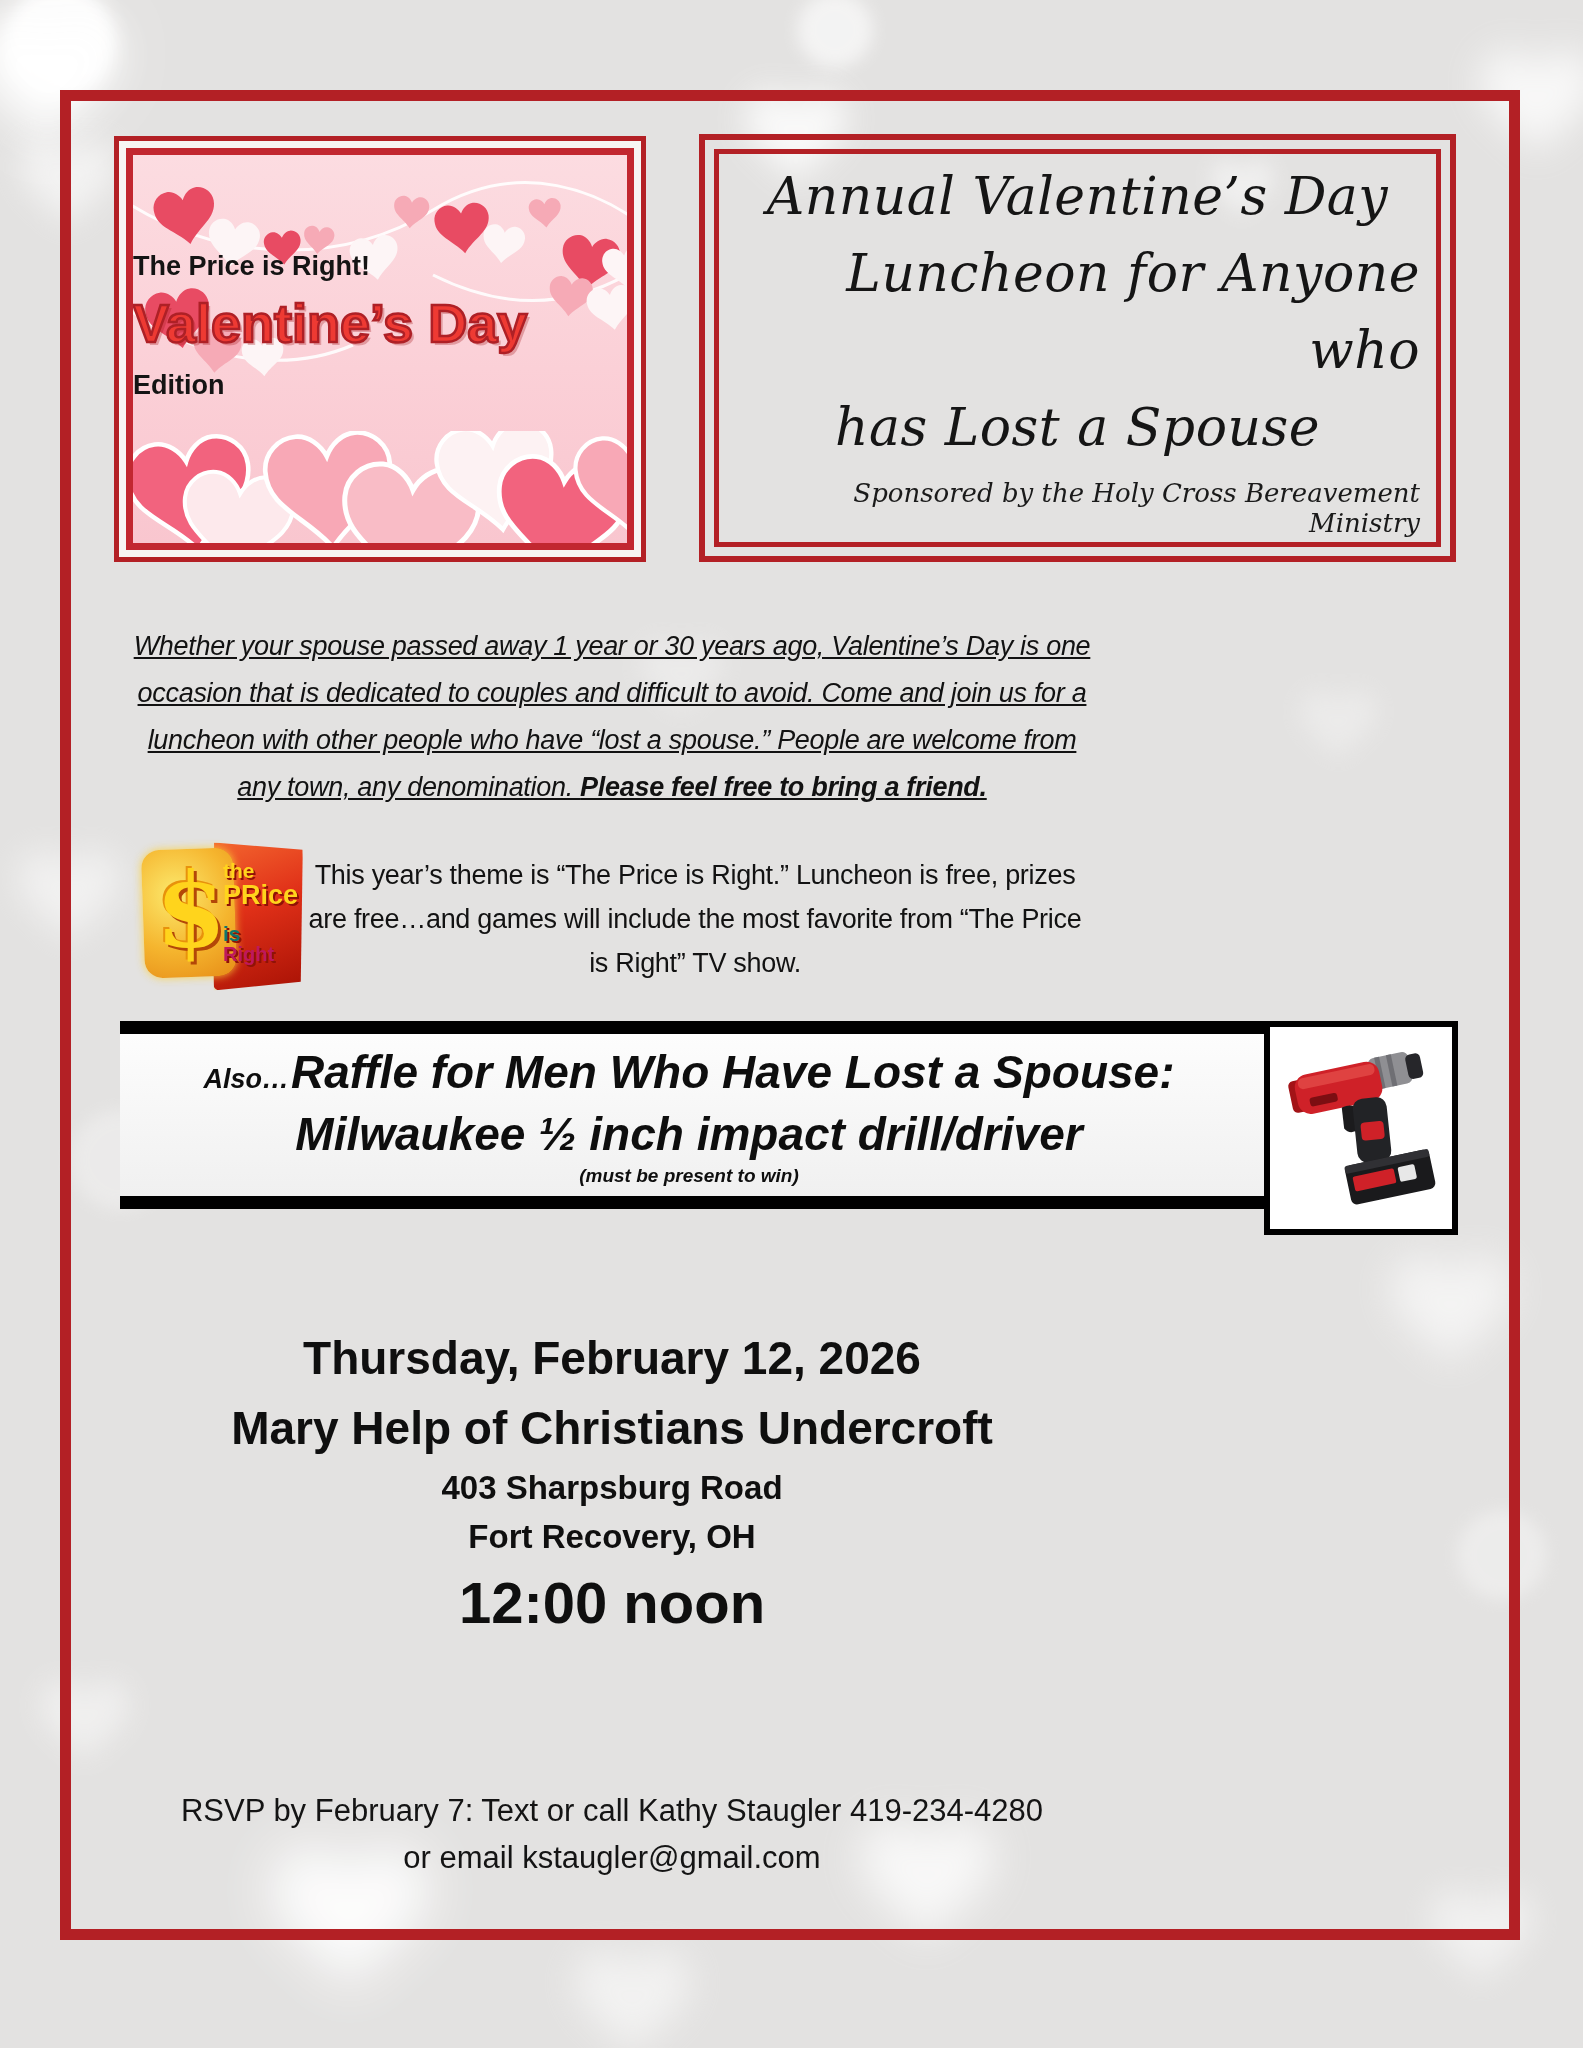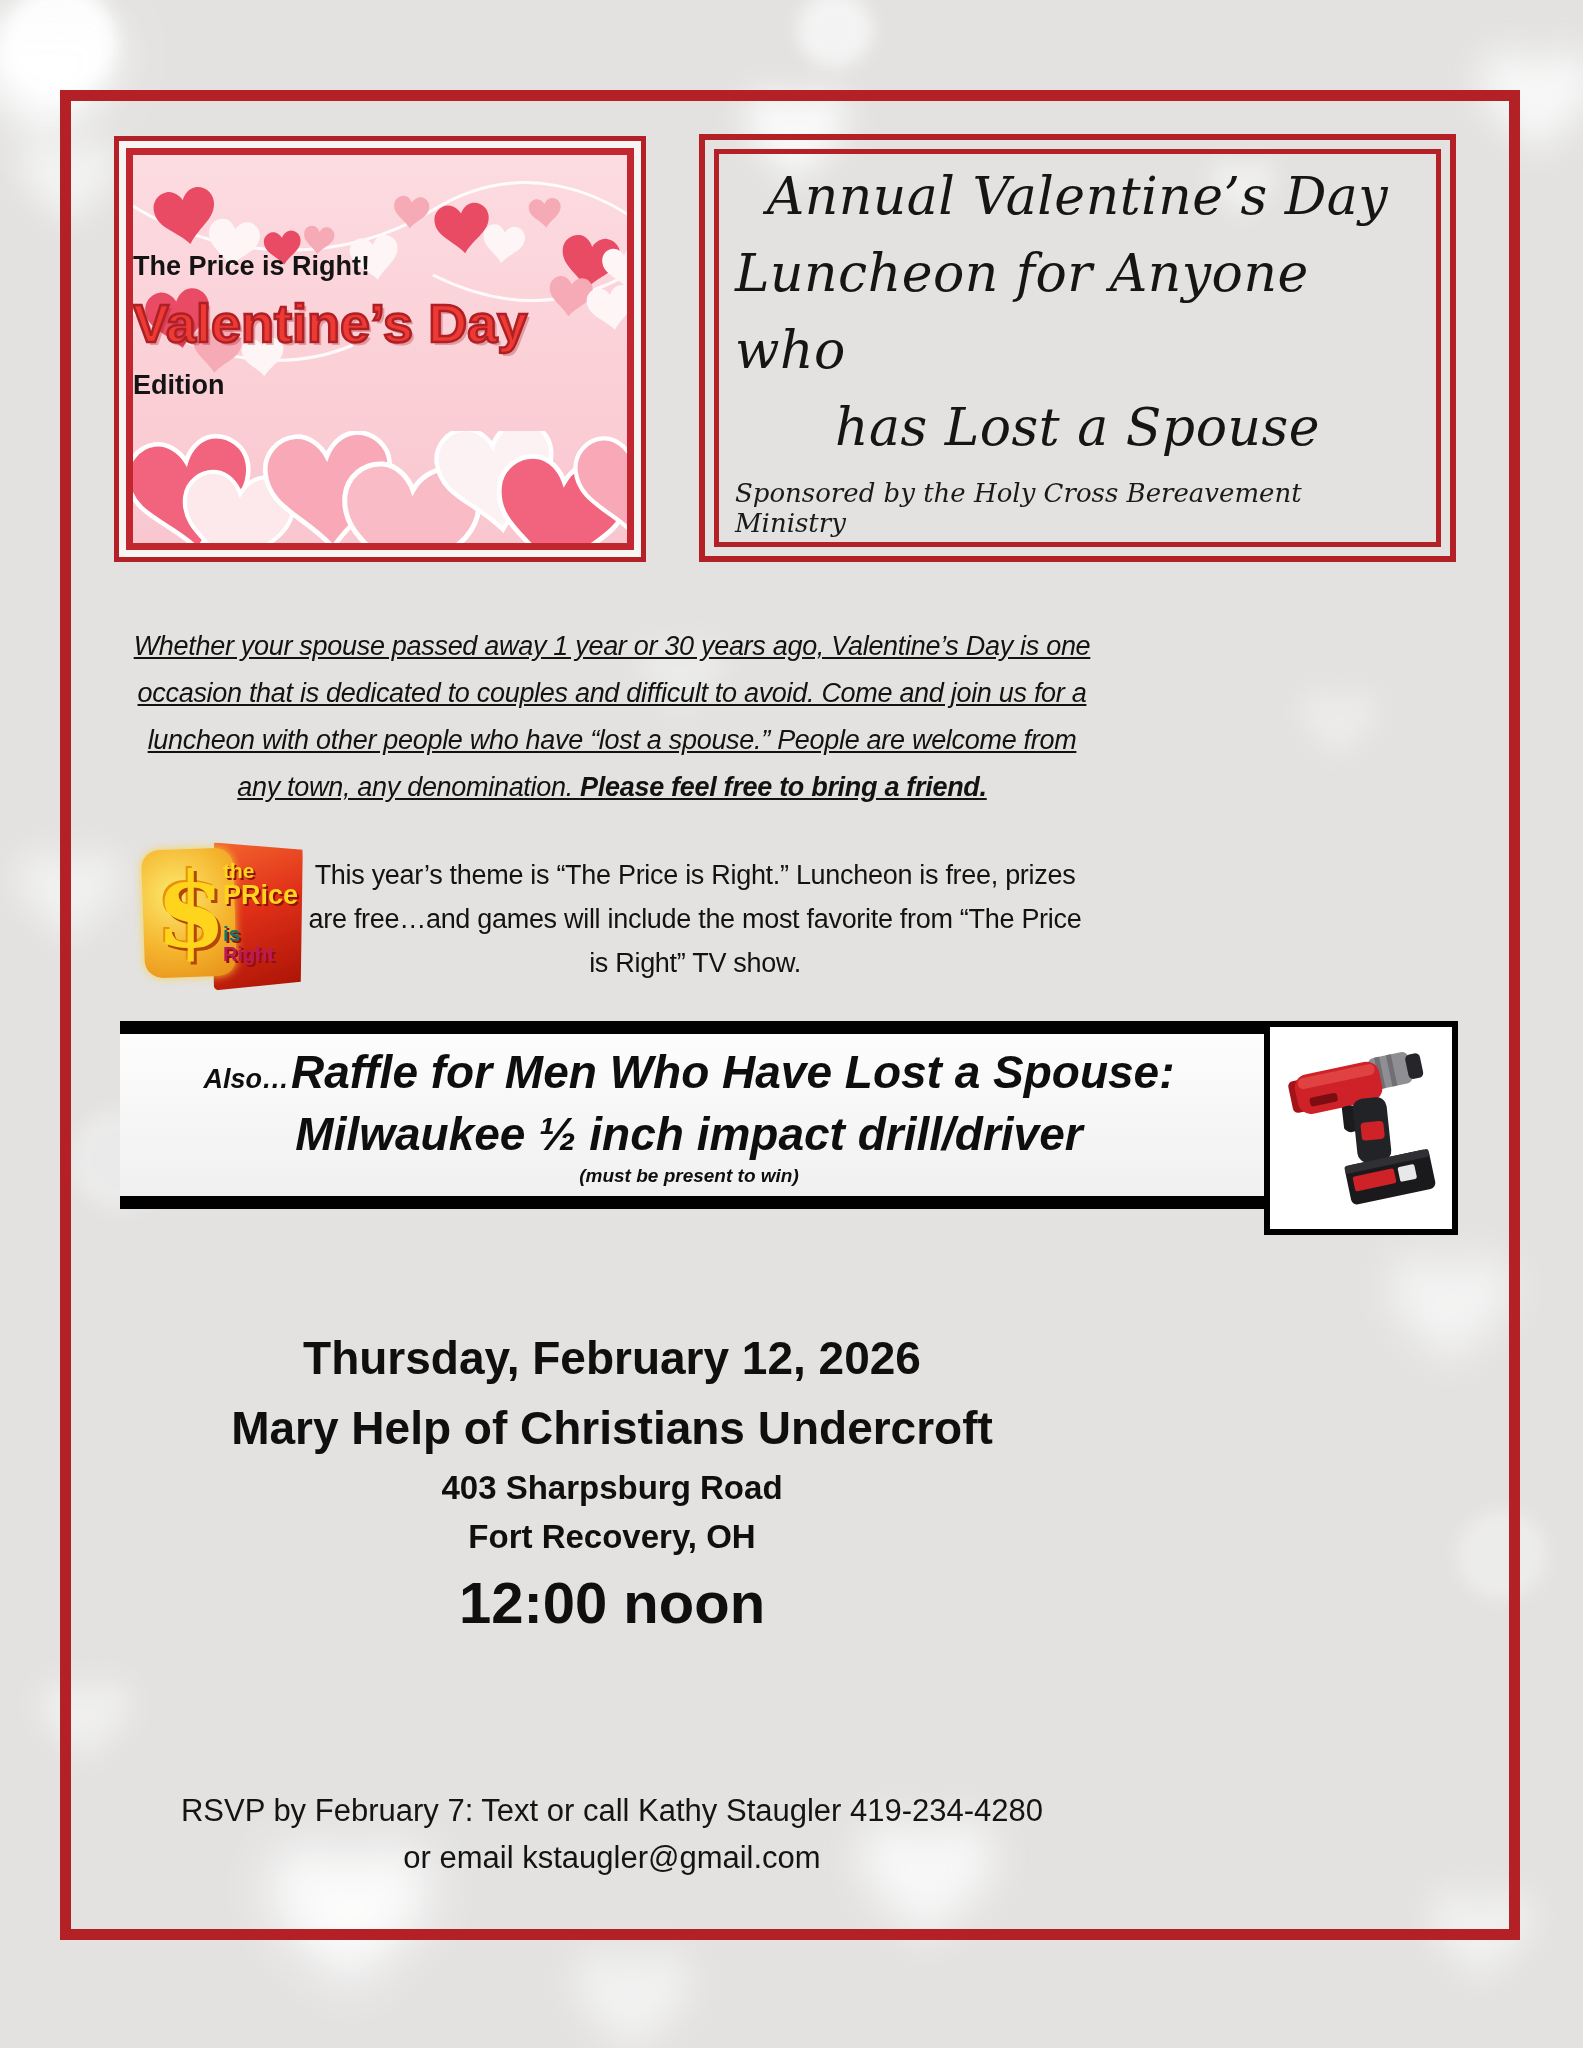--- a/index.html
+++ b/index.html
@@ -40,21 +40,21 @@
   }
   .lc-sub { margin-top:16px; font-size:27px; font-weight:bold; color:#141414; }
 
   .right-card {
     position:absolute; left:628px; top:33px; width:757px; height:428px;
     border:6px solid #b32025; padding:9px;
   }
   .right-card-inner {
     width:100%; height:100%; border:5px solid #b32025;
     display:flex; flex-direction:column; align-items:center; justify-content:center;
-    text-align:left; padding:10px 16px;
+    text-align:right; padding:10px 16px;
   }
   .script-line {
     font-family:"DejaVu Serif", serif; font-style:italic;
     font-size:52px; line-height:77px; color:#151515; letter-spacing:0.5px;
   }
   .sponsor-line {
     margin-top:12px; font-family:"DejaVu Serif", serif; font-style:italic;
     font-size:26px; color:#1a1a1a;
   }
 

